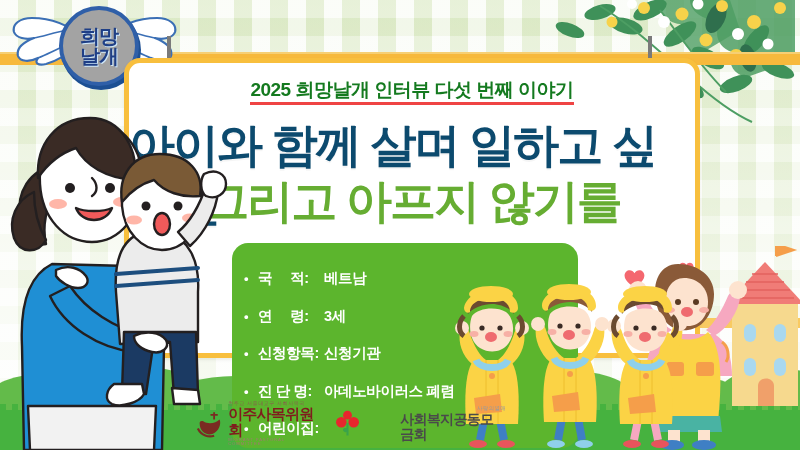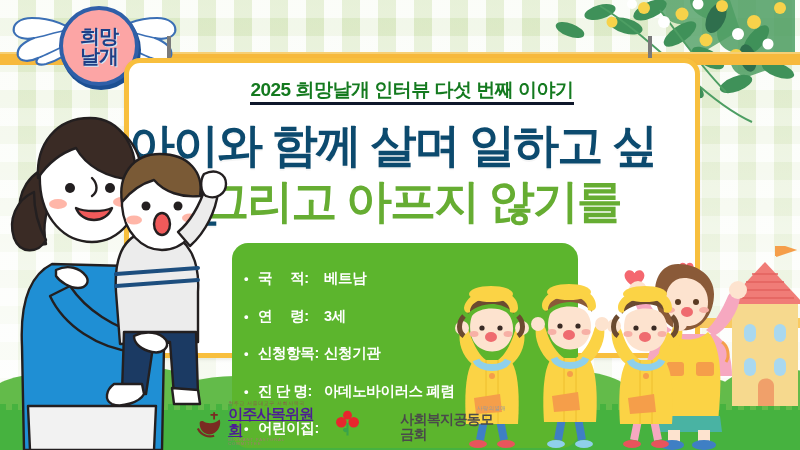--- a/index.html
+++ b/index.html
@@ -42,21 +42,21 @@
   .leafwrap{position:absolute;right:0;top:0;width:260px;height:170px;}
   .leafwrap svg{display:block;}
 
   
   .logo{position:absolute;left:12px;top:2px;width:165px;height:86px;}
   .logo .wing{position:absolute;top:14px;width:74px;height:50px;}
   .logo .wing.l{left:0;}
   .logo .wing.r{right:0;transform:scaleX(-1);}
   .logo .badge{
     position:absolute;left:47px;top:4px;width:72px;height:72px;border-radius:50%;
-    background:#fca5a5;border:4px solid #2f5fa8;box-shadow:2px 4px 0 #1d4f93;
+    background:#a3a3a3;border:4px solid #2f5fa8;box-shadow:2px 4px 0 #1d4f93;
     display:flex;flex-direction:column;align-items:center;justify-content:center;
     line-height:1.02;
   }
   .logo .badge span{
     color:#1f3f86;font-weight:bold;font-size:20px;letter-spacing:-1px;
     text-shadow:1px 1px 0 #cfe8fa;
   }
 
   
   .card{
@@ -67,21 +67,21 @@
   .pin{position:absolute;width:9px;height:34px;}
   .pin .rod{position:absolute;left:3px;top:0;width:4px;height:30px;background:#7a7a7a;}
   .pin .head{position:absolute;left:-2px;top:24px;width:13px;height:13px;border-radius:50%;background:#6a6a6a;}
   .pin.p1{left:164px;top:36px;}
   .pin.p2{left:645px;top:36px;}
 
   .subtitle{
     position:absolute;left:0;right:0;top:14px;text-align:center;
     color:#147a1f;font-weight:bold;font-size:19px;letter-spacing:-.5px;
   }
-  .subtitle u{text-decoration:none;border-bottom:3px solid #0f172a;padding-bottom:2px;margin-top:18px;}
+  .subtitle u{text-decoration:none;border-bottom:3px solid #ef4444;padding-bottom:2px;margin-top:18px;}
 
   .title1{
     position:absolute;left:0;right:0;top:52px;text-align:left;
     color:#0c4a6e;font-weight:bold;font-size:46px;letter-spacing:-2px;
     text-shadow:0 2px 0 rgba(0,0,0,.04);
   }
   .title2{
     position:absolute;left:0;right:0;top:108px;text-align:center;
     color:#66ad32;font-weight:bold;font-size:46px;letter-spacing:-2px;
   }
@@ -103,21 +103,21 @@
   .momwrap{position:absolute;left:-6px;top:96px;width:236px;height:354px;}
   .kidsrow{position:absolute;left:446px;top:246px;width:354px;height:204px;}
   .momwrap svg,.kidsrow svg{display:block;}
 
   
   .logos{position:absolute;left:196px;bottom:6px;width:310px;height:40px;display:flex;align-items:center;gap:18px;}
   .logo-mpc{display:flex;align-items:center;gap:5px;}
   .logo-mpc .mark{width:30px;height:30px;}
   .logo-mpc .txt{line-height:1.05;}
   .logo-mpc .t-sm{font-size:5px;color:#8a5b4e;letter-spacing:.6px;}
-  .logo-mpc .t-main{font-size:15px;font-weight:bold;color:#4c1d95;letter-spacing:-.8px;text-decoration:underline;}
+  .logo-mpc .t-main{font-size:15px;font-weight:bold;color:#7f1d1d;letter-spacing:-.8px;}
   .logo-mpc .t-en{font-size:4.2px;color:#a07a6e;letter-spacing:.9px;}
 
   .logo-cck{display:flex;align-items:center;gap:5px;}
   .logo-cck .mark{width:26px;height:30px;}
   .logo-cck .txt{line-height:1.08;margin-left:36px;}
   .logo-cck .t-sm{font-size:5.4px;color:#9a9a9a;letter-spacing:.4px;text-align:right;}
   .logo-cck .t-main{font-size:14px;font-weight:bold;color:#4a4a4a;letter-spacing:-.7px;}
 </style>
 </head>
 <body>

